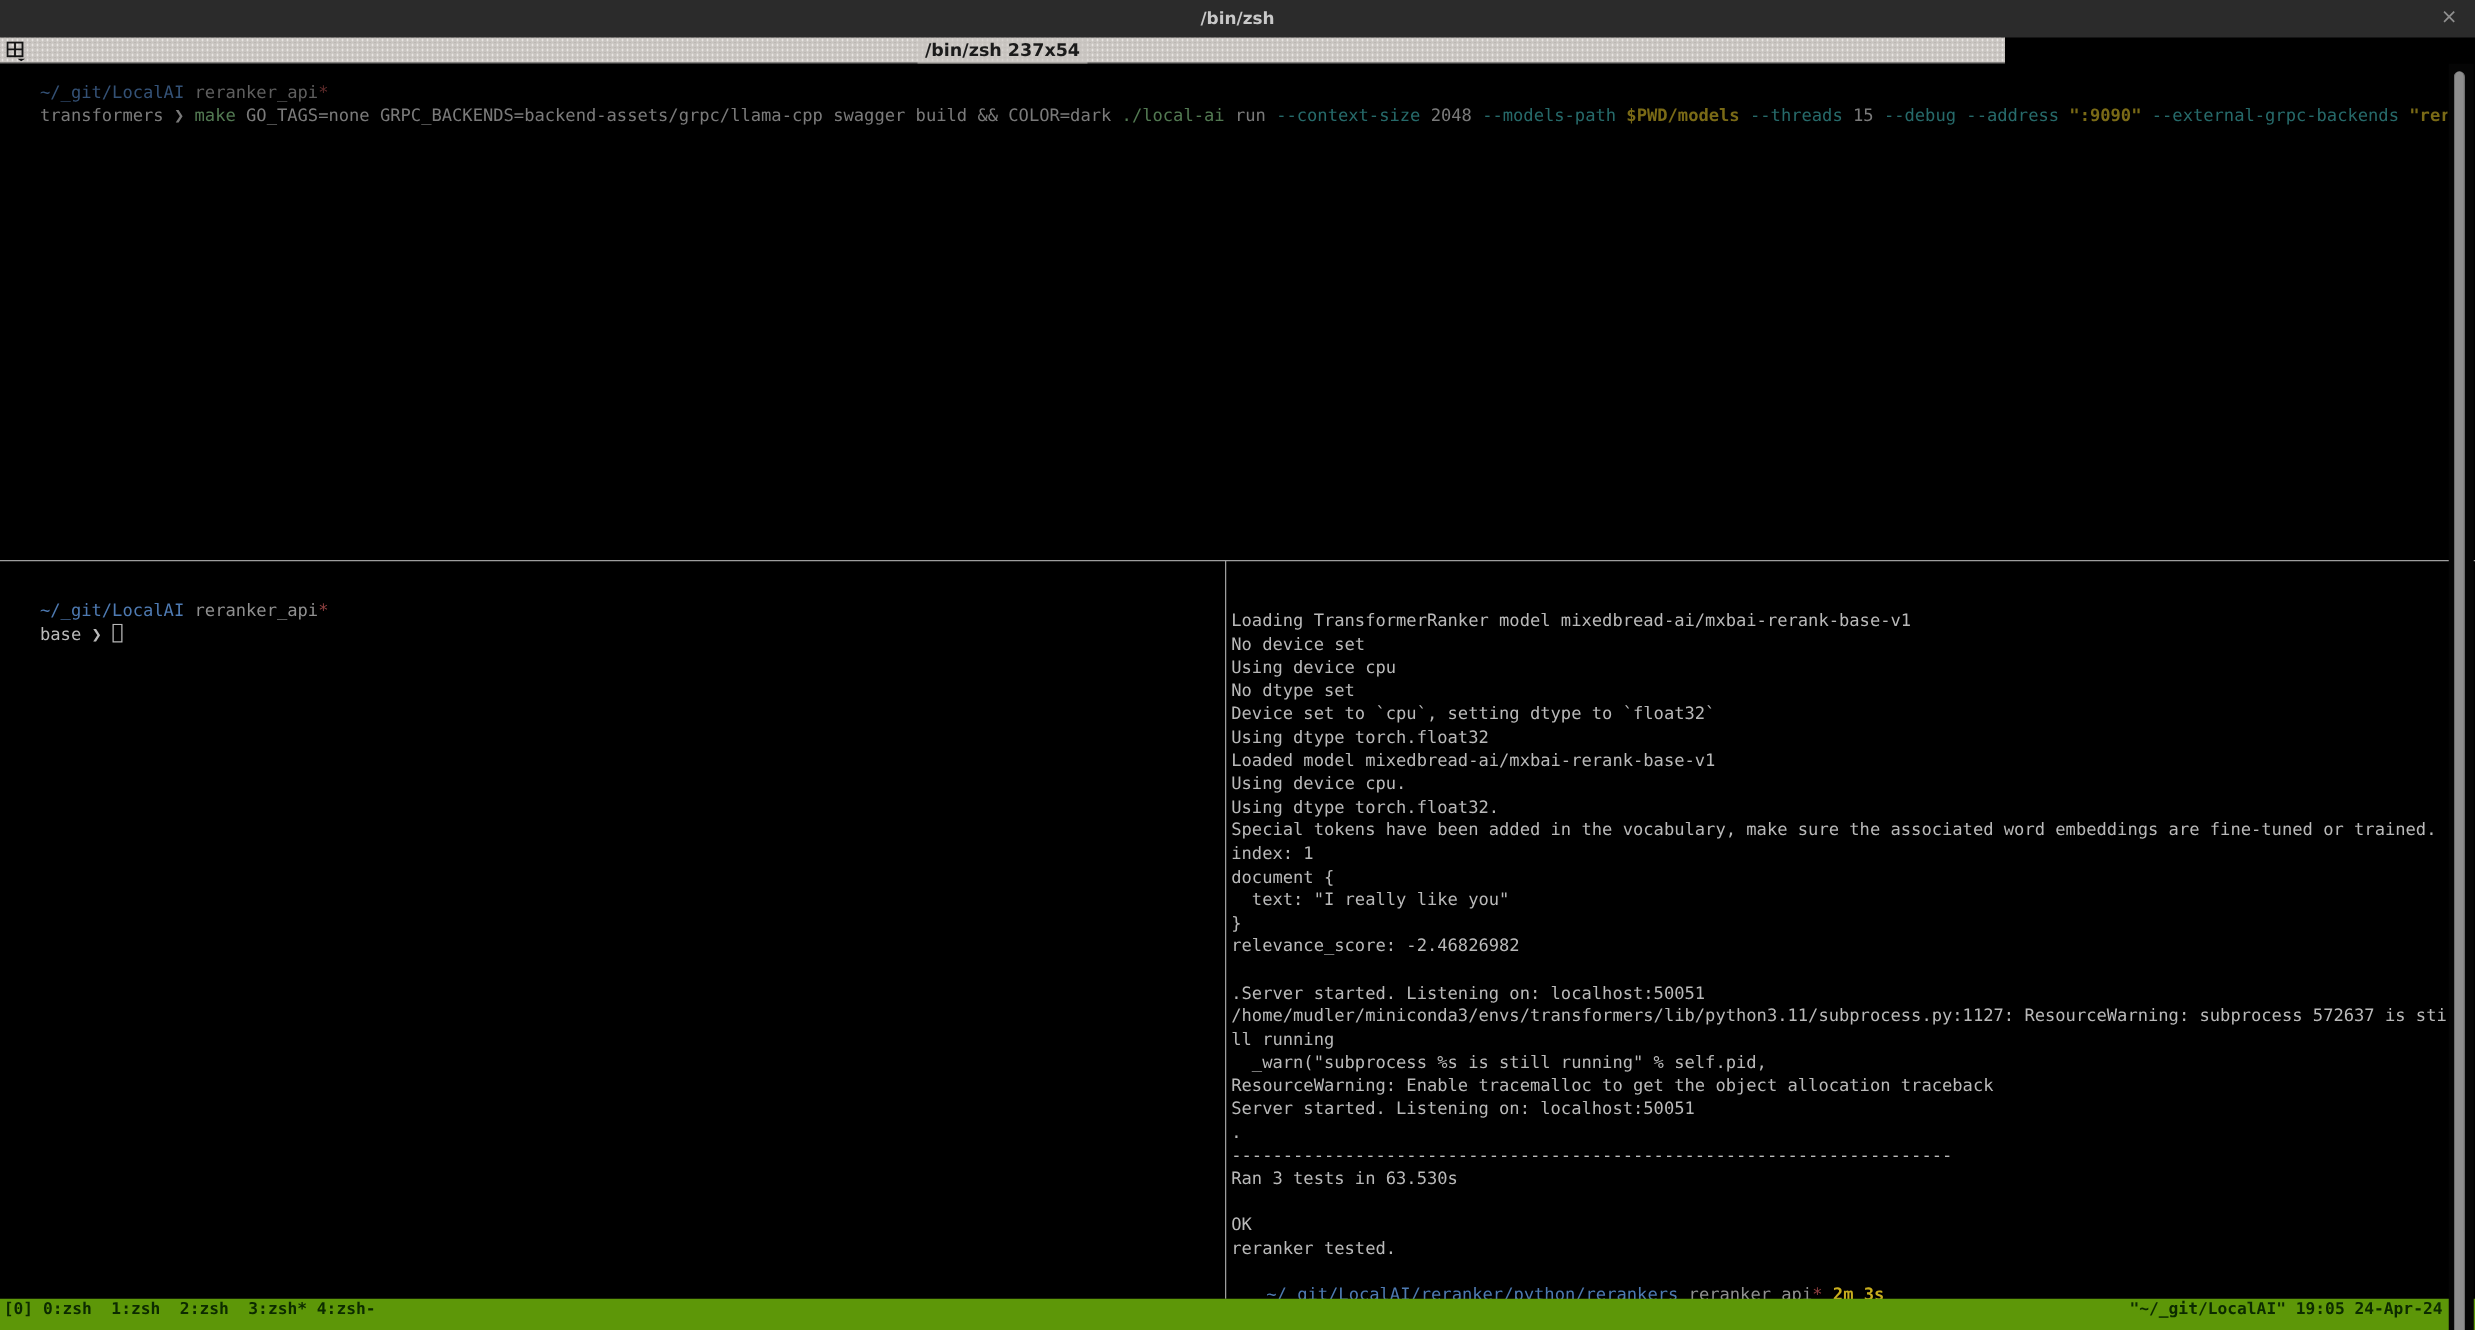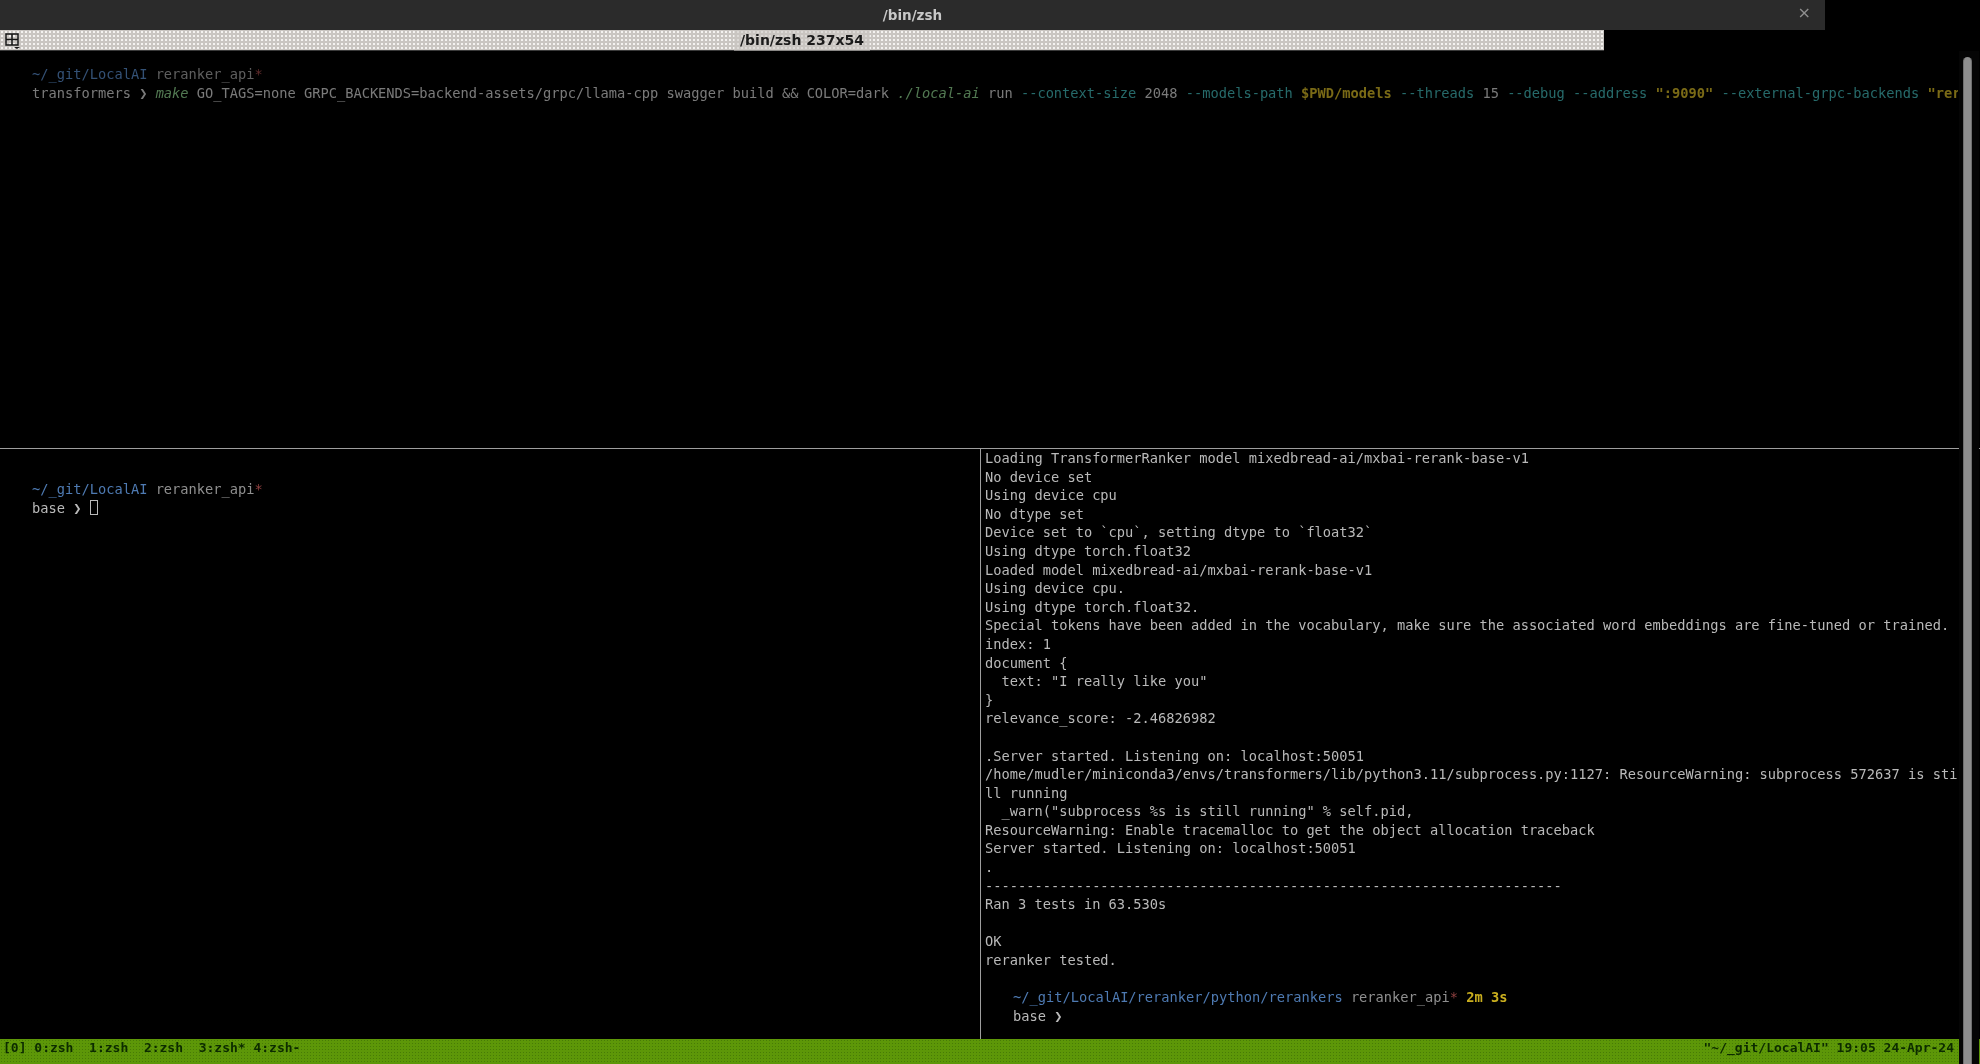--- a/index.html
+++ b/index.html
@@ -7,21 +7,21 @@
   body {
     width:1980px; height:1064px;
     background:#000;
     overflow:hidden;
     position:relative;
     font-family:"DejaVu Sans Mono", monospace;
   }
 
   
   .titlebar {
-    position:absolute; left:0; top:0; width:1825px; height:30px;
+    position:absolute; left:0; top:0; width:1980px; height:30px;
     background:var(--titlebg);
     text-align:center;
   }
   .titlebar .title {
     display:inline-block;
     font:bold 13.5px "DejaVu Sans", sans-serif;
     color:var(--titlefg);
     line-height:30px;
   }
   .close {
@@ -70,37 +70,37 @@
   }
   .divider-v {
     position:absolute; left:980px; top:397px; width:1px; height:591px;
     background:var(--divider);
   }
   .pane-bl {
     position:absolute; left:4px; top:429px; width:960px;
     line-height:18.6px; font-size:13.7px;
   }
   .pane-br {
-    position:absolute; left:985px; top:398px; width:973px;
+    position:absolute; left:985px; top:437px; width:973px;
     line-height:18.6px; font-size:13.7px;
   }
   .log {
     margin:0; font:13.7px "DejaVu Sans Mono", monospace;
     line-height:18.6px; color:var(--fg);
     height:539px; overflow:hidden; white-space:pre;
   }
 
   
   .c-fg   { color:var(--fg); }
   .c-dim2 { color:var(--dim2); }
   .c-blue { color:var(--blue); }
   .c-red  { color:var(--red); }
   .c-gold { color:var(--gold);font-weight:bold; }
   .c-goldb{ color:var(--goldb); font-weight:bold; }
-  .c-green{ color:var(--green);font-style:italic; }
+  .c-green{ color:var(--green); }
   .c-teal { color:var(--teal); }
   .c-u    { }
 
   .cursor {
     display:inline-block; width:8px; height:15px;
     border:1px solid var(--fg);
     vertical-align:-2px;
   }
 
   

